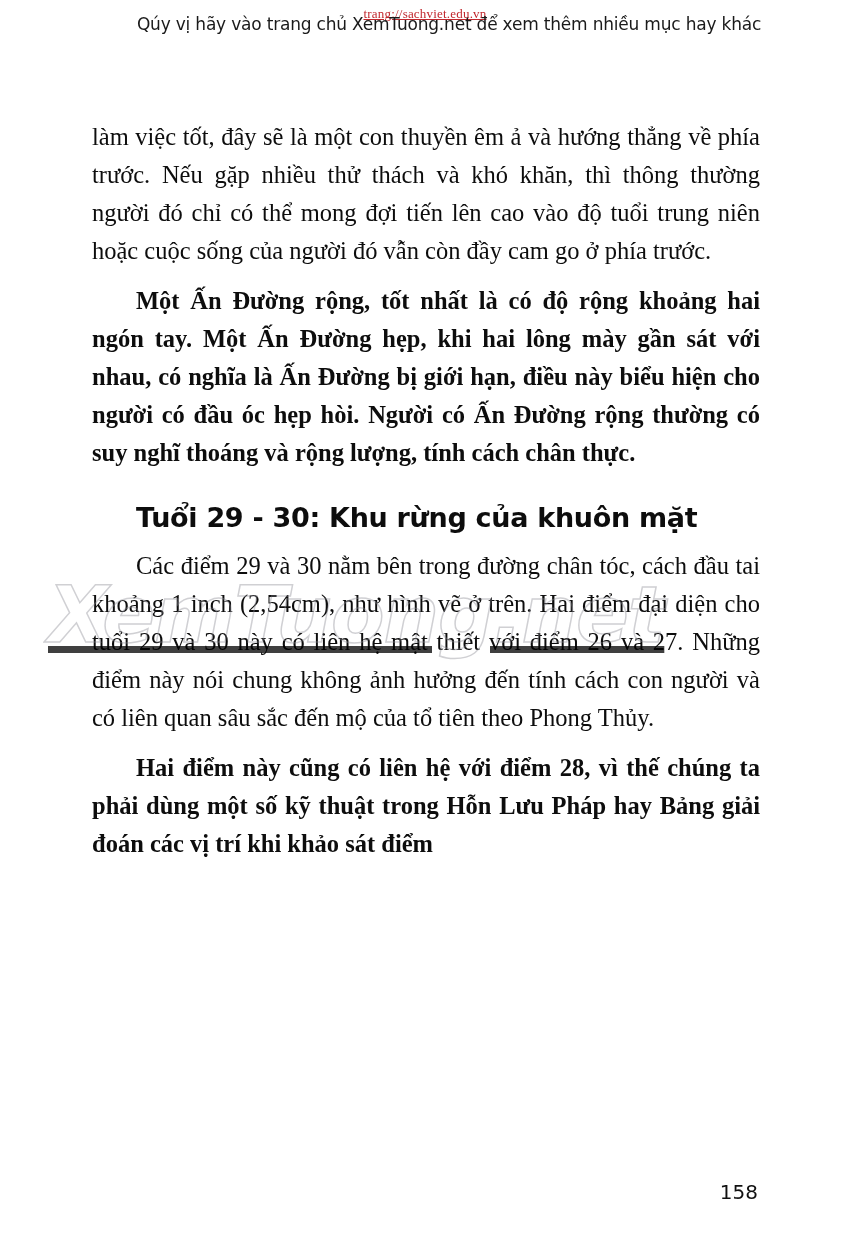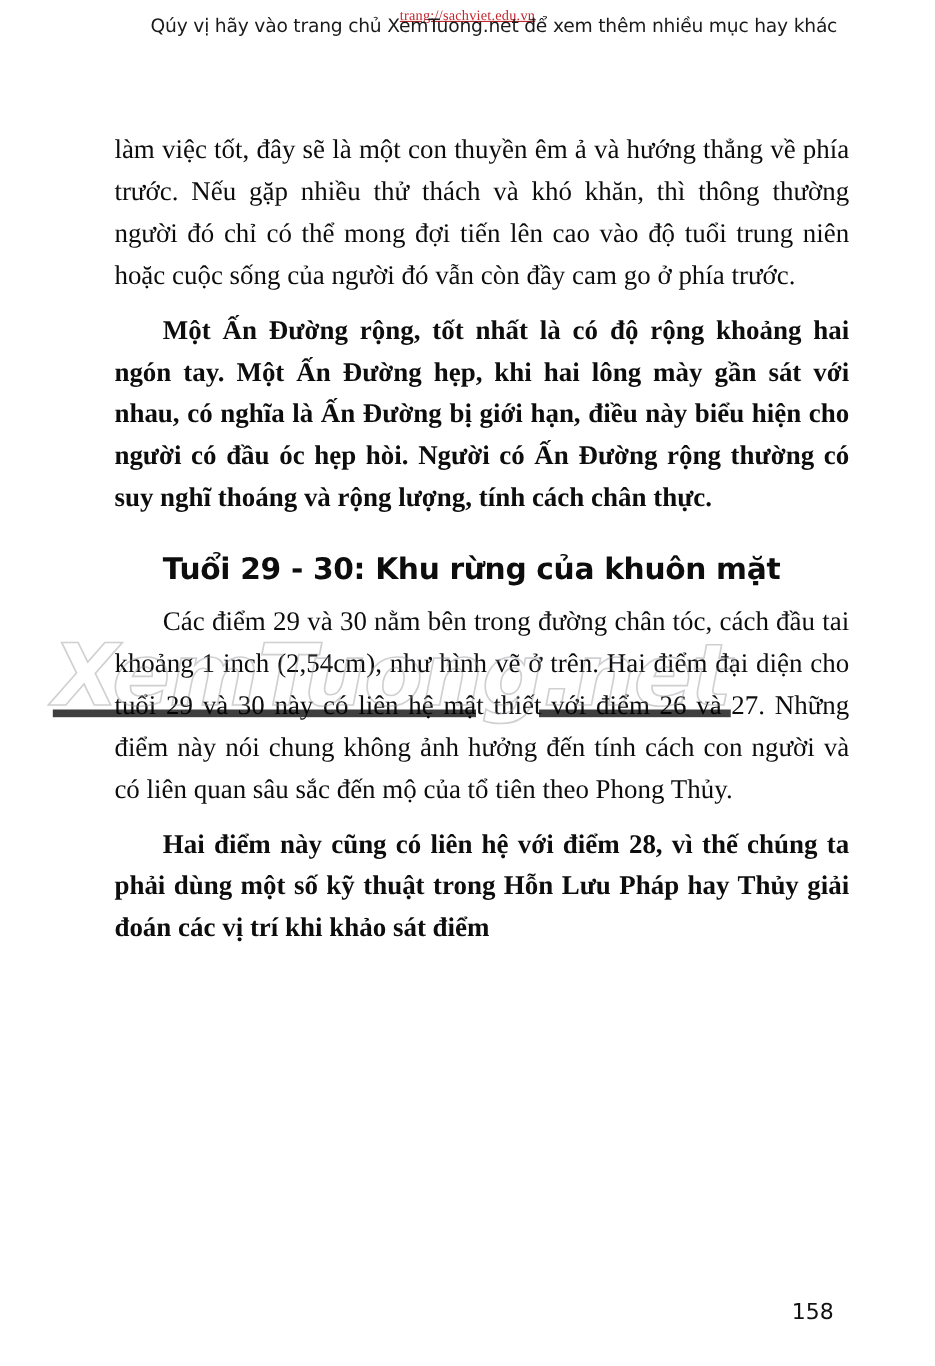--- a/index.html
+++ b/index.html
@@ -48,21 +48,20 @@
     text-decoration: underline;
     letter-spacing: 0.2px;
   }
 
   
   .content {
     position: absolute;
     top: 118px;
     left: 92px;
     width: 668px;
-    margin-left: 12px;
   }
 
   p.para {
     margin: 0 0 0 0;
     font-size: 24.5px;
     line-height: 38px;
     color: #0d0d0d;
     text-align: justify;
     text-justify: inter-word;
     text-indent: 0;
@@ -128,21 +127,21 @@
   <div class="banner">Qúy vị hãy vào trang chủ XemTuong.net để xem thêm nhiều mục hay khác</div>
 
   <div class="content">
 
     <p class="para">làm việc tốt, đây sẽ là một con thuyền êm ả và hướng thẳng về phía trước. Nếu gặp nhiều thử thách và khó khăn, thì thông thường người đó chỉ có thể mong đợi tiến lên cao vào độ tuổi trung niên hoặc cuộc sống của người đó vẫn còn đầy cam go ở phía trước.</p>
     <p class="para indent spacer-top">Một Ấn Đường rộng, tốt nhất là có độ rộng khoảng hai ngón tay. Một Ấn Đường hẹp, khi hai lông mày gần sát với nhau, có nghĩa là Ấn Đường bị giới hạn, điều này biểu hiện cho người có đầu óc hẹp hòi. Người có Ấn Đường rộng thường có suy nghĩ thoáng và rộng lượng, tính cách chân thực.</p>
 
     <h2 class="section-heading">Tuổi 29 - 30: Khu rừng của khuôn mặt</h2>
 
     <p class="para indent">Các điểm 29 và 30 nằm bên trong đường chân tóc, cách đầu tai khoảng 1 inch (2,54cm), như hình vẽ ở trên. Hai điểm đại diện cho tuổi 29 và 30 này có liên hệ mật thiết với điểm 26 và 27. Những điểm này nói chung không ảnh hưởng đến tính cách con người và có liên quan sâu sắc đến mộ của tổ tiên theo Phong Thủy.</p>
-    <p class="para indent spacer-top">Hai điểm này cũng có liên hệ với điểm 28, vì thế chúng ta phải dùng một số kỹ thuật trong Hỗn Lưu Pháp hay Thủy giải đoán các vị trí khi khảo sát điểm</p>
+    <p class="para indent spacer-top">Hai điểm này cũng có liên hệ với điểm 28, vì thế chúng ta phải dùng một số kỹ thuật trong Hỗn Lưu Pháp hay Bảng giải đoán các vị trí khi khảo sát điểm</p>
 
   </div>
 
   <div class="watermark">
     <div class="watermark-text">XemTuong.net</div>
   </div>
 
   <div class="page-number">158</div>
 
 </div>

